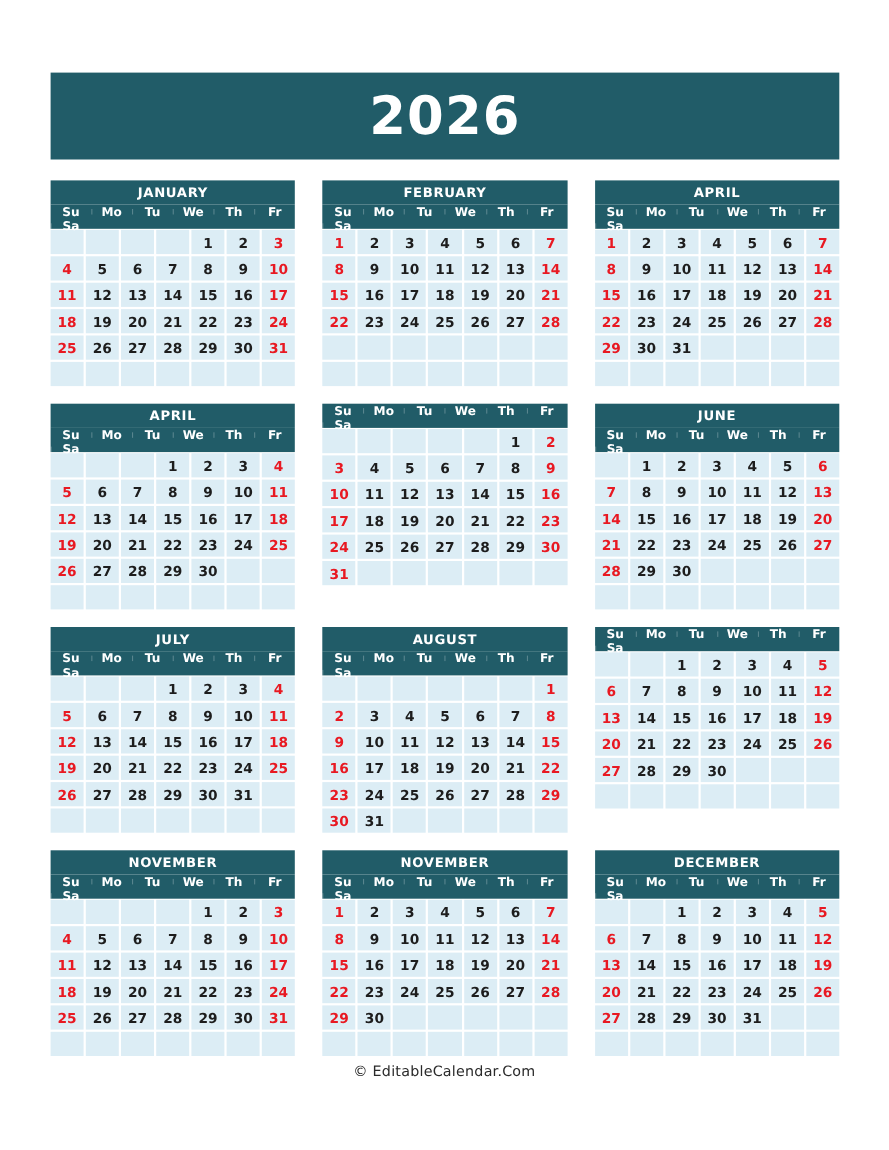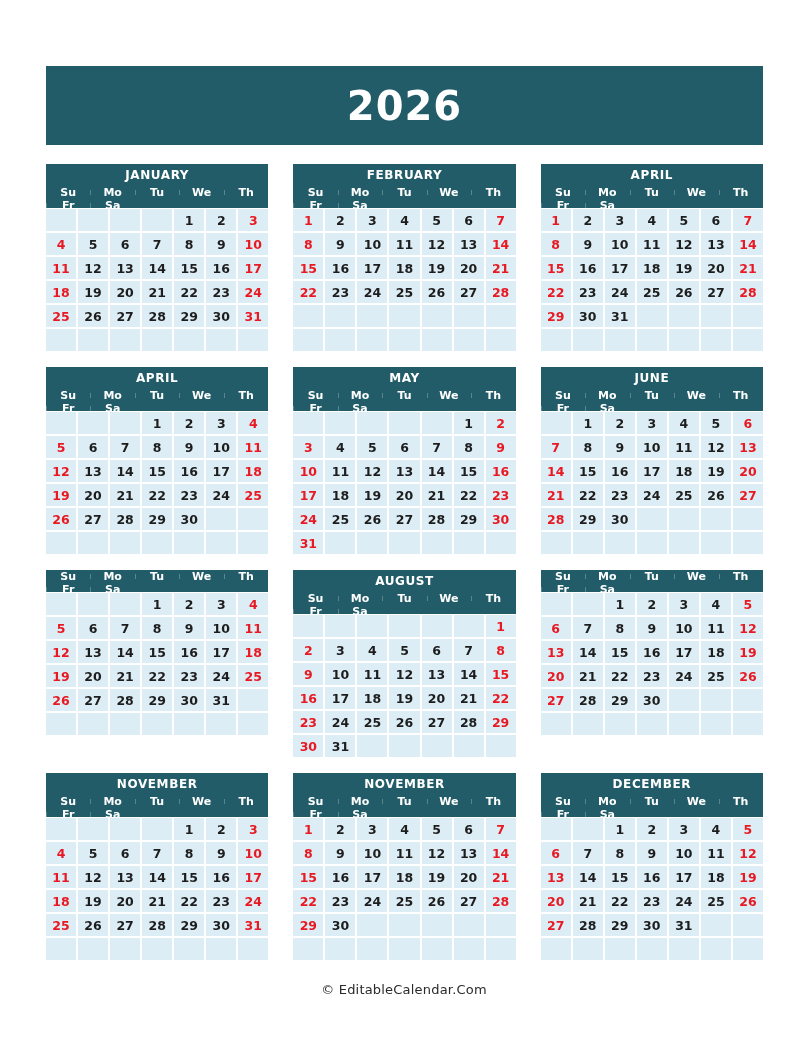--- a/index.html
+++ b/index.html
@@ -11,35 +11,35 @@
   html,body{margin:0;padding:0;}
   body{
     width:808px;height:1045px;background:#ffffff;overflow:hidden;
     font-family:"DejaVu Sans","Liberation Sans",sans-serif;
   }
   .page{position:relative;width:808px;height:1045px;}
   .year-banner{
     margin:66px 45px 0 46px;height:79px;background:var(--teal);
     display:flex;align-items:center;justify-content:center;
   }
-  .year-text{color:#ffffff;font-weight:bold;font-size:40px;letter-spacing:1px;}
+  .year-text{color:#ffffff;font-weight:bold;font-size:48px;letter-spacing:1px;}
   .months-grid{
     margin:19px 45px 0 46px;
     display:grid;grid-template-columns:repeat(3,1fr);
     column-gap:25px;row-gap:16px;
   }
   .month{display:flex;flex-direction:column;}
   .month-title{
     height:22px;background:var(--teal);color:#ffffff;
     font-weight:bold;font-size:12px;letter-spacing:.6px;
     display:flex;align-items:center;justify-content:center;
   }
   .weekday-row{
     height:22px;background:var(--teal);
-    display:grid;grid-template-columns:repeat(5,1fr);
+    display:grid;grid-template-columns:repeat(6,1fr);
   }
   .wd{
     color:#ffffff;font-weight:bold;font-size:11px;
     display:flex;align-items:center;justify-content:center;position:relative;
   }
   .wd + .wd::before{
     content:"";position:absolute;left:0;top:4px;bottom:4px;width:1px;
     background:rgba(255,255,255,.25);
   }
   .date-grid{
@@ -47,21 +47,21 @@
     display:grid;grid-template-columns:repeat(7,1fr);
     grid-auto-rows:22px;gap:2px;
   }
   .cell{
     background:var(--blue);color:var(--ink);
     font-weight:bold;font-size:12.5px;
     display:flex;align-items:center;justify-content:center;
   }
   .cell.weekend{color:var(--red);}
   .footer{
-    margin-top:22px;text-align:center;font-size:13px;color:#2a2a2a;
+    margin-top:7px;text-align:center;font-size:13px;color:#2a2a2a;
     letter-spacing:.2px;
   }
 </style>
 </head>
 <body>
 
 <div class="page">
 
   <div class="year-banner">
     <span class="year-text">2026</span>
@@ -290,21 +290,20 @@
           <div class="cell"></div>
           <div class="cell"></div>
           <div class="cell"></div>
           <div class="cell"></div>
           <div class="cell"></div>
           <div class="cell weekend"></div>
         </div>
   </div>
 
   <div class="month">
-    <div class="month-title">MAY</div>
     <div class="weekday-row">
           <div class="wd">Su</div>
           <div class="wd">Mo</div>
           <div class="wd">Tu</div>
           <div class="wd">We</div>
           <div class="wd">Th</div>
           <div class="wd">Fr</div>
           <div class="wd">Sa</div>
         </div>
     <div class="date-grid">
@@ -404,20 +403,21 @@
           <div class="cell"></div>
           <div class="cell"></div>
           <div class="cell"></div>
           <div class="cell"></div>
           <div class="cell"></div>
           <div class="cell weekend"></div>
         </div>
   </div>
 
   <div class="month">
+    <div class="month-title">JULY</div>
     <div class="weekday-row">
           <div class="wd">Su</div>
           <div class="wd">Mo</div>
           <div class="wd">Tu</div>
           <div class="wd">We</div>
           <div class="wd">Th</div>
           <div class="wd">Fr</div>
           <div class="wd">Sa</div>
         </div>
     <div class="date-grid">

